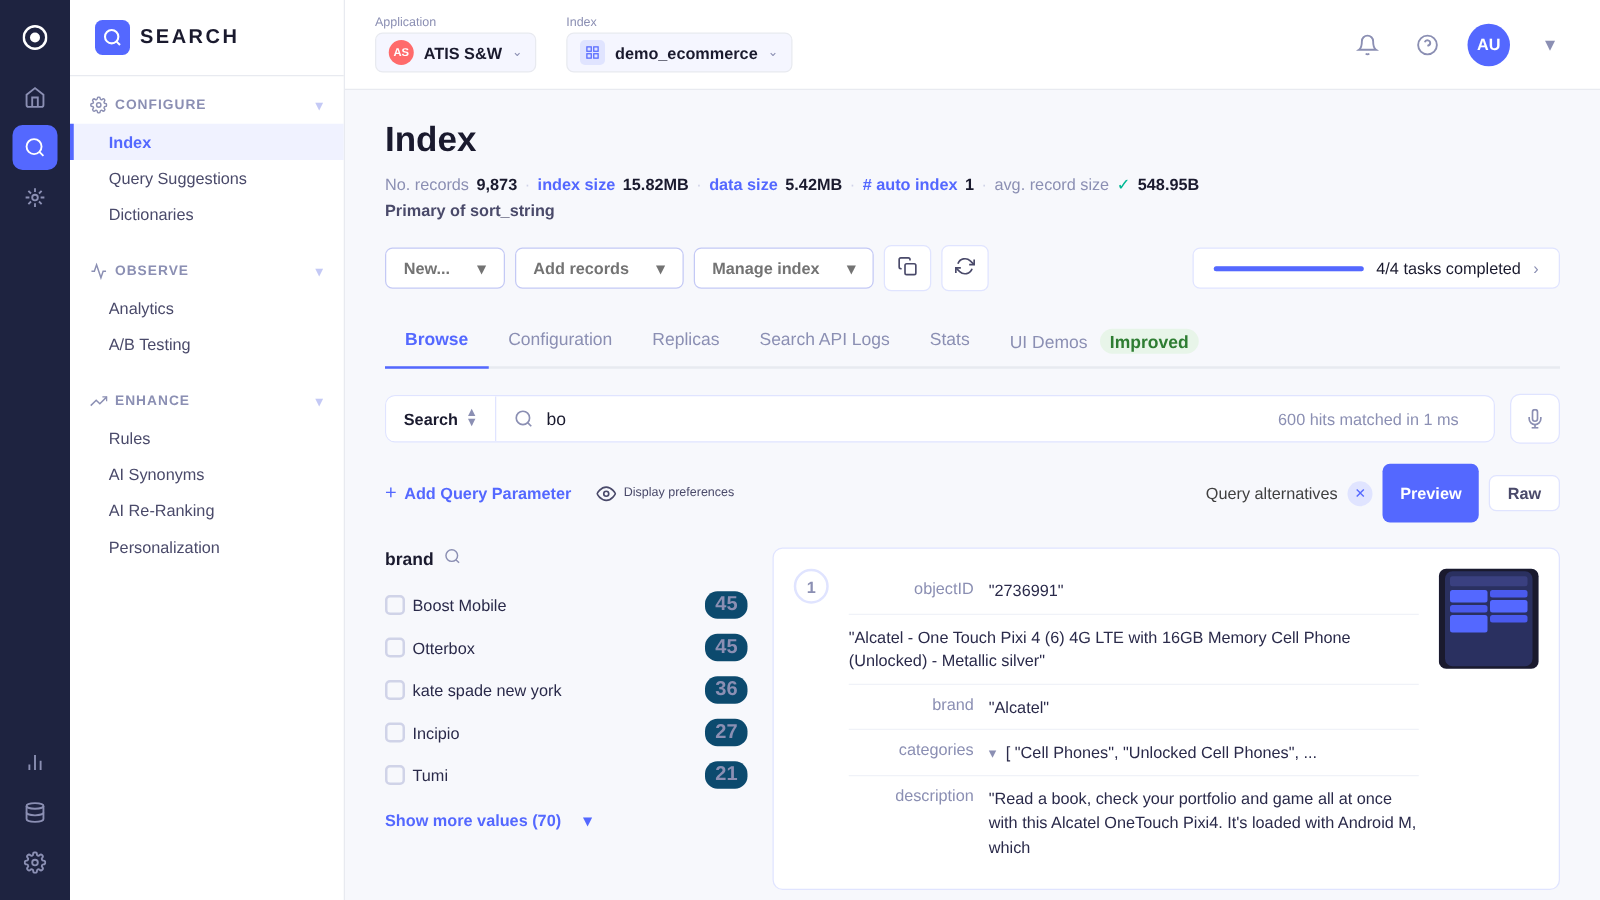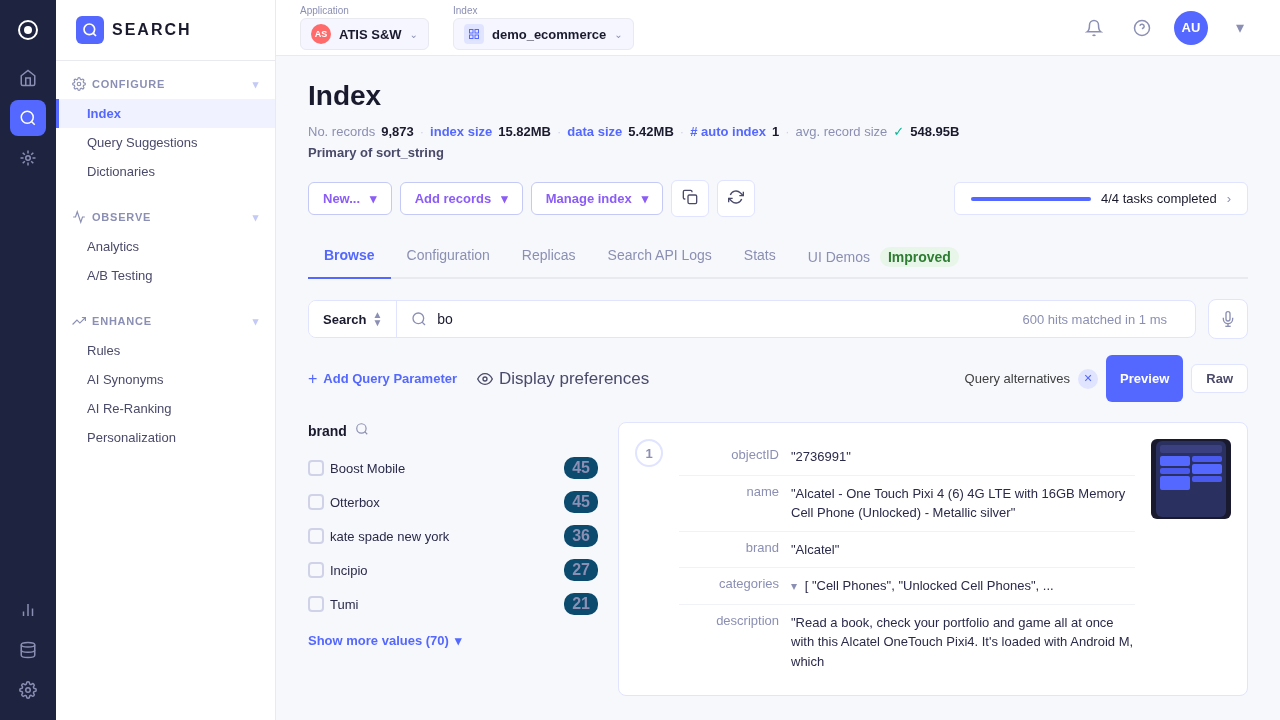--- a/index.html
+++ b/index.html
@@ -73,21 +73,21 @@
       display: flex;
       flex-direction: column;
       overflow: hidden;
     }
 
     
     .topbar {
       background: white;
       border-bottom: 1px solid #e8eaf0;
       padding: 0 24px;
-      height: 56px;
+      height: 72px;
       display: flex;
       align-items: center;
       justify-content: space-between;
       flex-shrink: 0;
     }
     .topbar-left { display: flex; align-items: center; gap: 24px; }
     .topbar-field {
       display: flex; flex-direction: column;
     }
     .topbar-label { font-size: 10px; color: #8b8fb3; margin-bottom: 2px; }
@@ -122,23 +122,23 @@
     .stat-link { color: #5468ff; text-decoration: none; font-weight: 600; }
     .stat-sep { color: #d0d3e8; }
     .stat-green { color: #00b894; }
 
     .primary-of { font-size: 13px; color: #4a4a6a; margin-bottom: 20px; }
     .primary-of span { font-weight: 600; }
 
     
     .toolbar { display: flex; align-items: center; gap: 8px; margin-bottom: 20px; }
     .btn {
-      display: flex; align-items: center; gap: 10px;
+      display: flex; align-items: center; gap: 22px;
       padding: 8px 14px; border-radius: 6px; border: 1px solid #e0e4ff;
-      background: white; color: #8b5cf6; font-size: 13px; font-weight: 600;
+      background: white; color: #737373; font-size: 13px; font-weight: 600;
       cursor: pointer;
     }
     .btn-primary { background: white; border-color: #c4c9f5; }
     .btn-icon-only { padding: 8px 10px; border: 1px solid #e0e4ff; border-radius: 6px; background: white; cursor: pointer; color: #4a4a6a; }
     .tasks-badge {
       display: flex; align-items: center; gap: 10px;
       padding: 8px 16px;
       background: white; border: 1px solid #e0e4ff; border-radius: 6px;
       margin-left: auto; font-size: 13px; color: #1a1a2e; font-weight: 500;
     }
@@ -186,21 +186,21 @@
     
     .query-params-row {
       display: flex; align-items: center; gap: 20px; margin-bottom: 20px;
     }
     .add-param-btn {
       display: flex; align-items: center; gap: 6px;
       color: #5468ff; font-size: 13px; font-weight: 600; cursor: pointer;
     }
     .display-prefs-btn {
       display: flex; align-items: center; gap: 6px;
-      color: #4a4a6a; font-size: 17px; font-weight: 500; cursor: pointer;
+      color: #4a4a6a; font-size: 10px; font-weight: 500; cursor: pointer;
     }
     .query-alternatives {
       display: flex; align-items: center; gap: 8px; margin-left: auto;
     }
     .query-alt-label { font-size: 13px; color: #404040; font-weight: 500; }
     .query-alt-x {
       display: flex; align-items: center; justify-content: center;
       width: 20px; height: 20px; border-radius: 50%; background: #e0e4ff;
       color: #5468ff; font-size: 11px; cursor: pointer;
     }
@@ -229,21 +229,21 @@
     }
     .facet-checkbox {
       width: 16px; height: 16px; border: 2px solid #d0d3e8; border-radius: 4px; flex-shrink: 0;
     }
     .facet-label { font-size: 13px; color: #2a2a4a; flex: 1; }
     .facet-count {
       font-size: 16px; color: #8b8fb3; background: #0c4a6e; border-radius: 10px;
       padding: 2px 8px; font-weight: 700;
     }
     .show-more {
-      display: flex; align-items: center; gap: 6px;
+      display: flex; align-items: center; gap: 18px;
       font-size: 13px; color: #5468ff; font-weight: 600; cursor: pointer;
       padding: 8px 0; margin-top: 4px;
     }
 
     
     .record-panel { flex: 1; background: white; border-radius: 8px; border: 1px solid #e0e4ff; overflow: hidden; }
     .record-content { display: flex; gap: 16px; padding: 16px; }
     .record-number {
       width: 28px; height: 28px; border-radius: 50%; border: 2px solid #e0e4ff;
       display: flex; align-items: center; justify-content: center;
@@ -590,21 +590,20 @@
 
       <div class="record-panel">
         <div class="record-content">
           <div class="record-number">1</div>
           <div class="record-fields">
             <div class="field-row">
               <div class="field-key">objectID</div>
               <div class="field-value">"2736991"</div>
             </div>
             <div class="field-row">
-              <div class="field-key">name</div>
               <div class="field-value">"Alcatel - One Touch Pixi 4 (6) 4G LTE with 16GB Memory Cell Phone (Unlocked) - Metallic silver"</div>
             </div>
             <div class="field-row">
               <div class="field-key">brand</div>
               <div class="field-value">"Alcatel"</div>
             </div>
             <div class="field-row">
               <div class="field-key">categories</div>
               <div class="field-value">
                 <span class="field-expand">▾</span>

